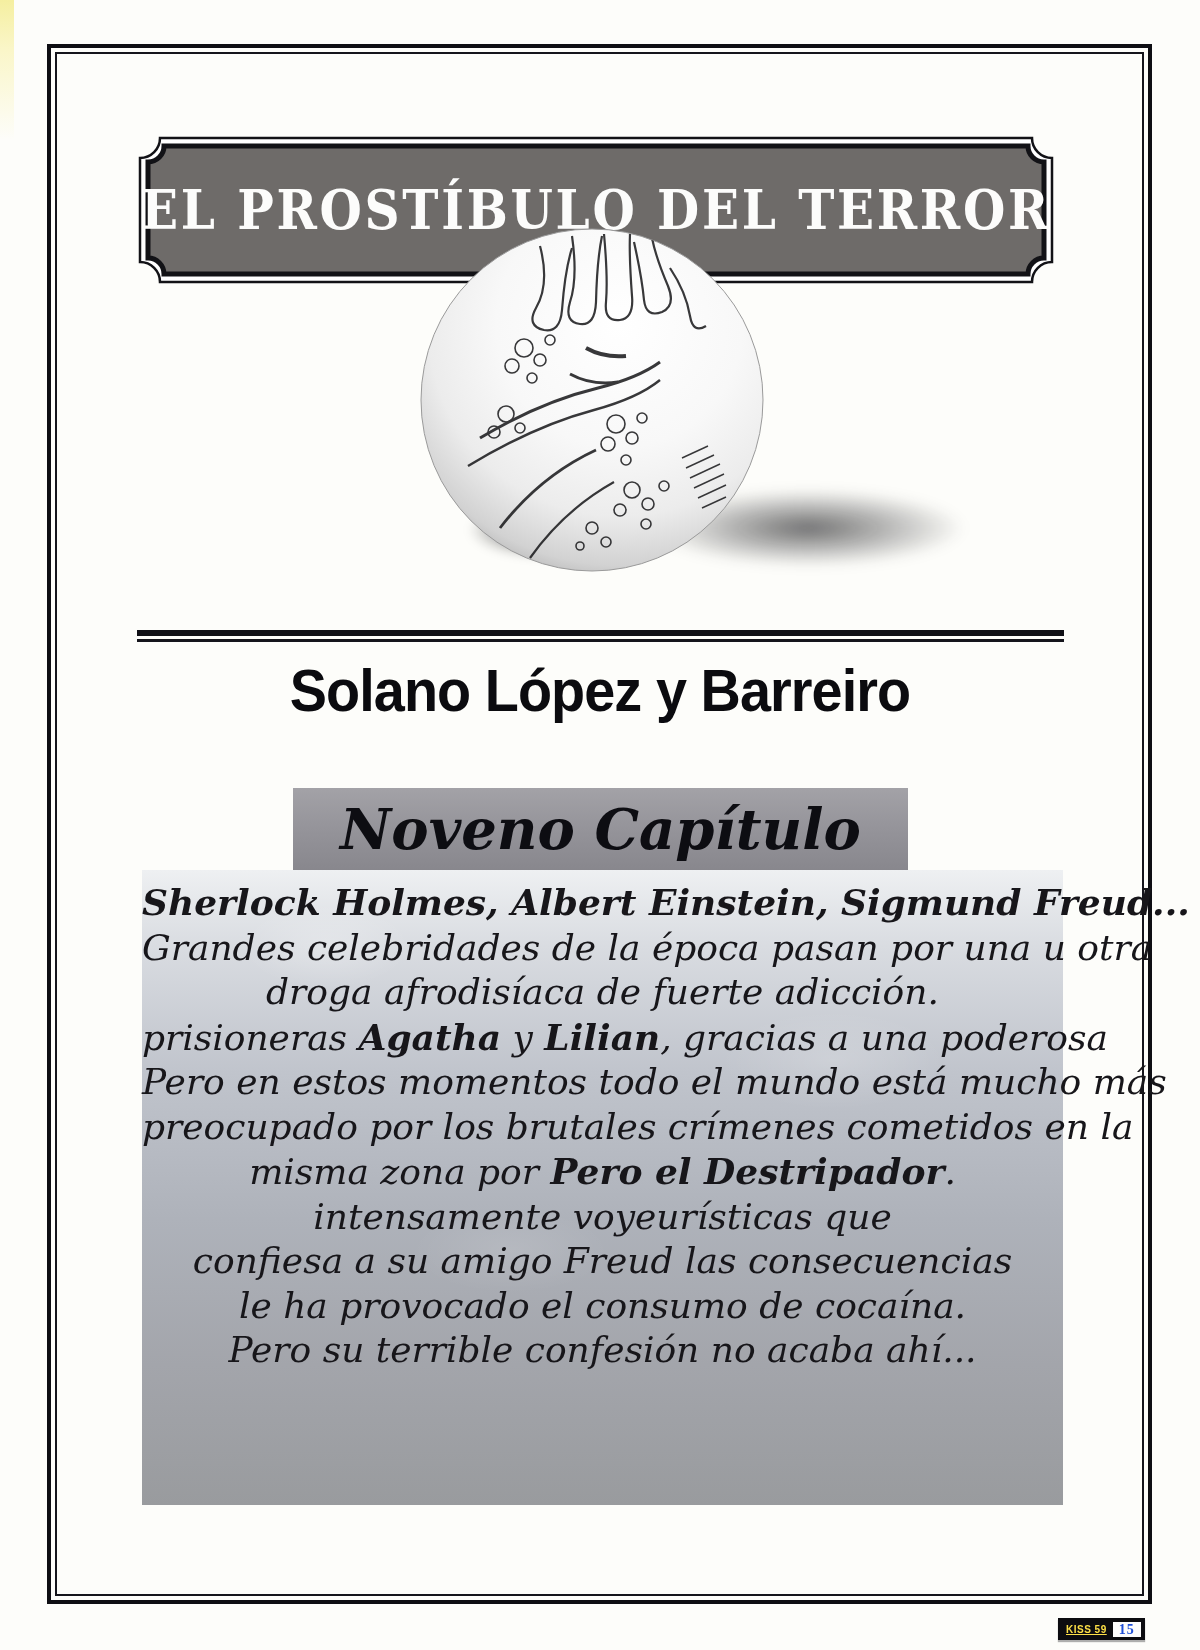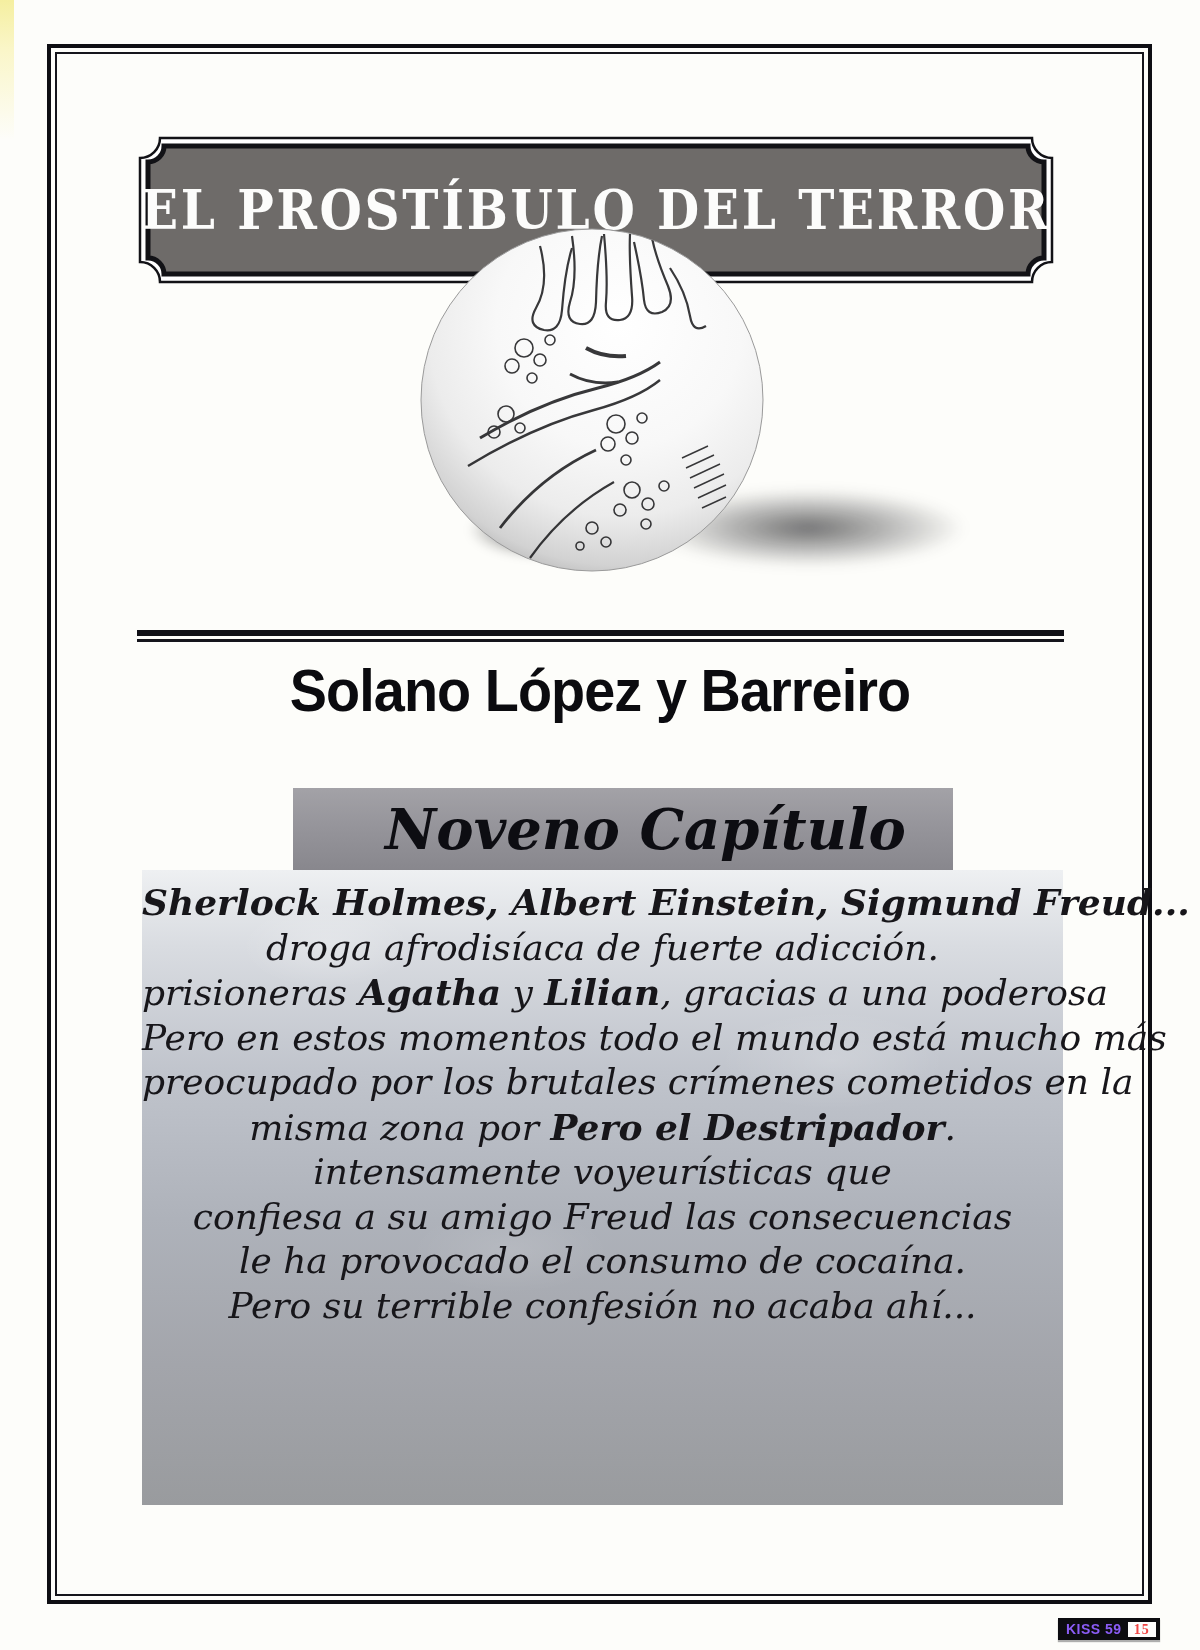--- a/index.html
+++ b/index.html
@@ -53,21 +53,21 @@
     font-family:"Liberation Sans",sans-serif;font-weight:bold;
     font-size:60px;line-height:66px;letter-spacing:-1px;color:#0b0b0f;
     transform:scaleX(.93);transform-origin:center;white-space:nowrap;
   }
   
   .chapter-banner{
     position:absolute;left:293px;top:788px;width:615px;height:82px;
     background:linear-gradient(180deg,#a3a2a7 0%,#96959b 45%,#88878d 100%);
     display:flex;align-items:center;justify-content:center;
     font-family:"DejaVu Serif",serif;font-style:italic;font-weight:bold;
-    font-size:56px;color:#0d0d12;white-space:nowrap;padding-left:45px;
+    font-size:56px;color:#0d0d12;white-space:nowrap;
   }
   
   .panel{
     position:absolute;left:142px;top:870px;width:921px;height:635px;
     background:
       radial-gradient(120px 60px at 20% 12%,rgba(255,255,255,.25),rgba(255,255,255,0) 70%),
       radial-gradient(160px 70px at 75% 30%,rgba(255,255,255,.18),rgba(255,255,255,0) 70%),
       radial-gradient(140px 60px at 40% 60%,rgba(255,255,255,.12),rgba(255,255,255,0) 70%),
       linear-gradient(180deg,#eef0f2 0%,#d9dce1 12%,#c0c4cc 32%,#aeb2ba 55%,#a3a5ab 78%,#999b9e 100%);
   }
@@ -79,24 +79,24 @@
   .recap-line{white-space:nowrap;}
   .recap .b{font-weight:bold;}
   
   .footer-badge{
     position:absolute;left:1058px;top:1618px;height:22px;
     background:#0c0c10;display:flex;align-items:center;gap:5px;
     padding:0 3px 0 8px;box-shadow:0 2px 1px rgba(110,110,110,.55);
   }
   .footer-mag{
     font-family:"Liberation Sans",sans-serif;font-weight:bold;
-    font-size:14px;color:#8b5cf6;letter-spacing:.5px;white-space:nowrap;
+    font-size:10px;color:#fde047;letter-spacing:.5px;white-space:nowrap;text-decoration:underline;
   }
   .footer-page{
-    background:#fdfdfd;color:#ef4444;border:1px solid #0c0c10;
+    background:#fdfdfd;color:#1d4ed8;border:1px solid #0c0c10;
     font-family:"Liberation Serif",serif;font-weight:bold;
     font-size:14px;line-height:15px;padding:0 6px;letter-spacing:1px;
   }
 </style>
 </head>
 <body>
 
 <div class="scan-edge"></div>
 
 <div class="frame">
@@ -179,20 +179,21 @@
 <div class="rule-thick"></div>
 <div class="rule-thin"></div>
 
 <div class="authors">Solano López y Barreiro</div>
 
 <div class="chapter-banner">Noveno Capítulo</div>
 
 <div class="panel"></div>
 <div class="recap">
     <div class="recap-line"><span class="b">Sherlock Holmes, Albert Einstein, Sigmund Freud...</span></div>
+    <div class="recap-line"><span>Grandes celebridades de la época pasan por una u otra</span></div>
     <div class="recap-line"><span>droga afrodisíaca de fuerte adicción.</span></div>
     <div class="recap-line"><span>prisioneras </span><span class="b">Agatha</span><span> y </span><span class="b">Lilian</span><span>, gracias a una poderosa</span></div>
     <div class="recap-line"><span>Pero en estos momentos todo el mundo está mucho más</span></div>
     <div class="recap-line"><span>preocupado por los brutales crímenes cometidos en la</span></div>
     <div class="recap-line"><span>misma zona por </span><span class="b">Pero el Destripador</span><span>.</span></div>
     <div class="recap-line"><span>intensamente voyeurísticas que</span></div>
     <div class="recap-line"><span>confiesa a su amigo Freud las consecuencias</span></div>
     <div class="recap-line"><span>le ha provocado el consumo de cocaína.</span></div>
     <div class="recap-line"><span>Pero su terrible confesión no acaba ahí...</span></div>
   </div>

